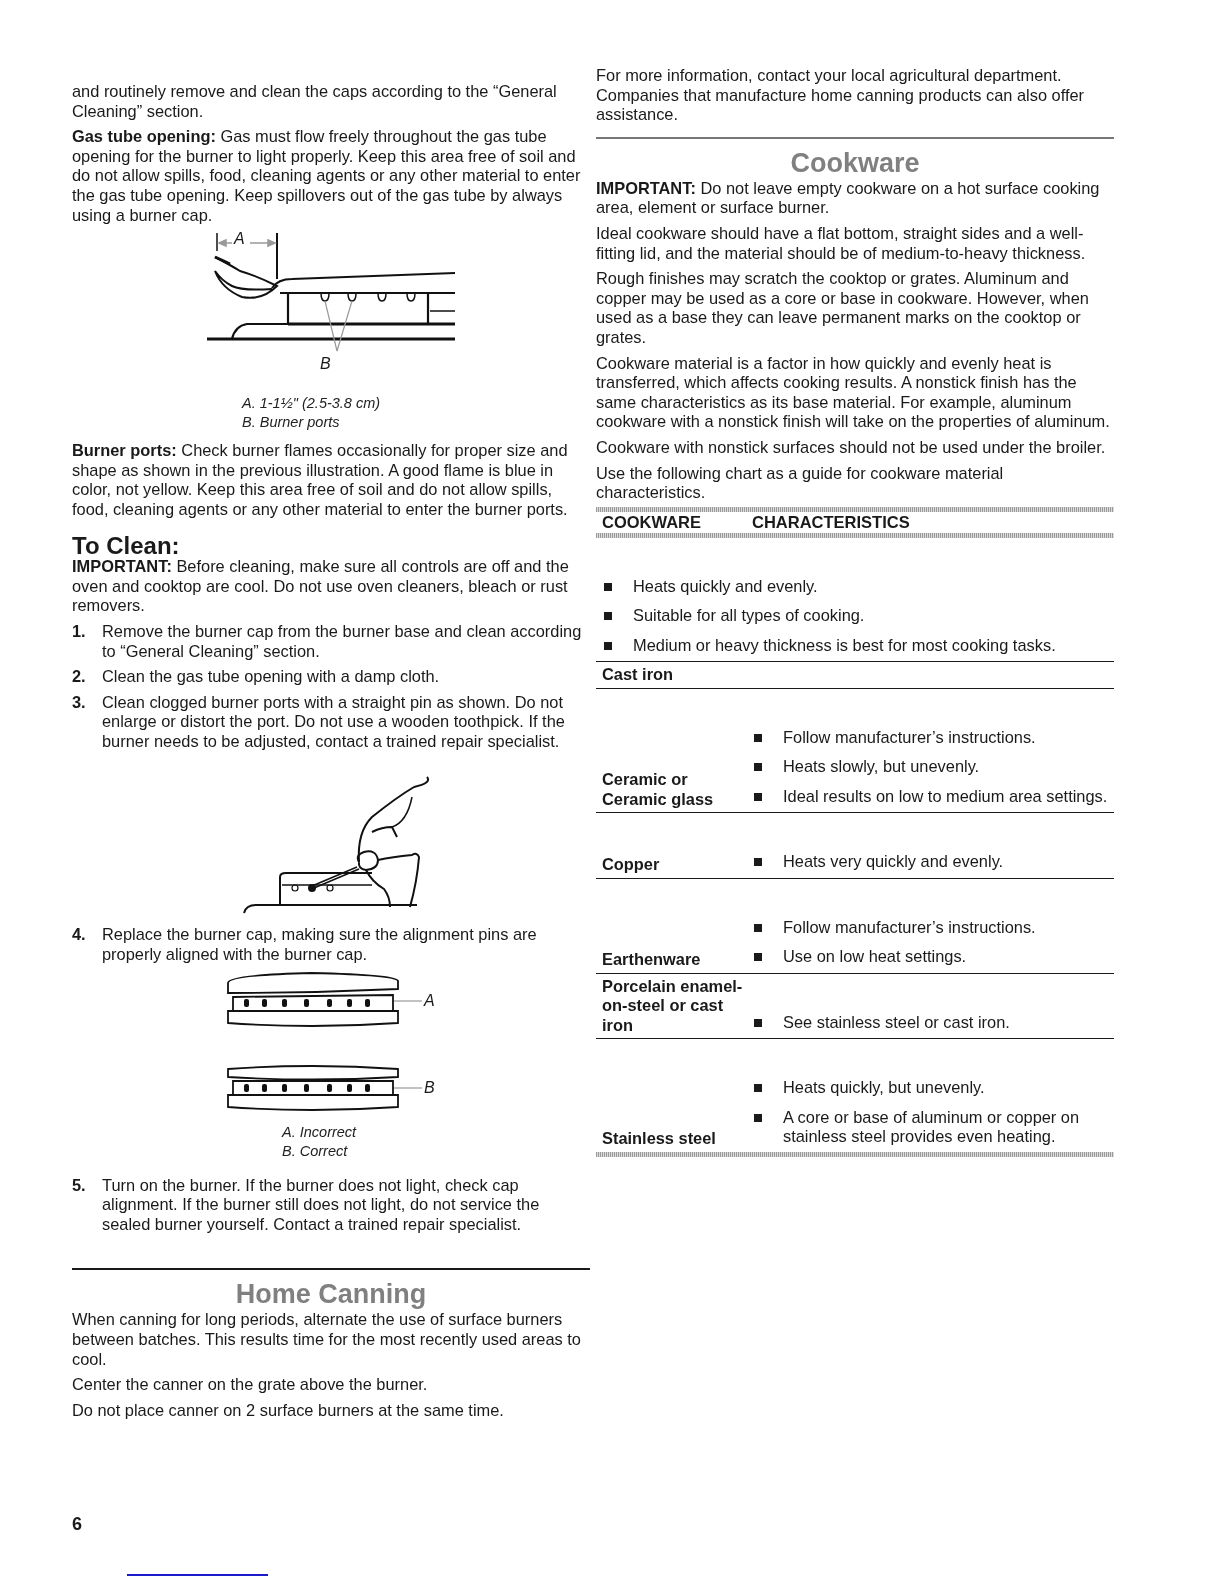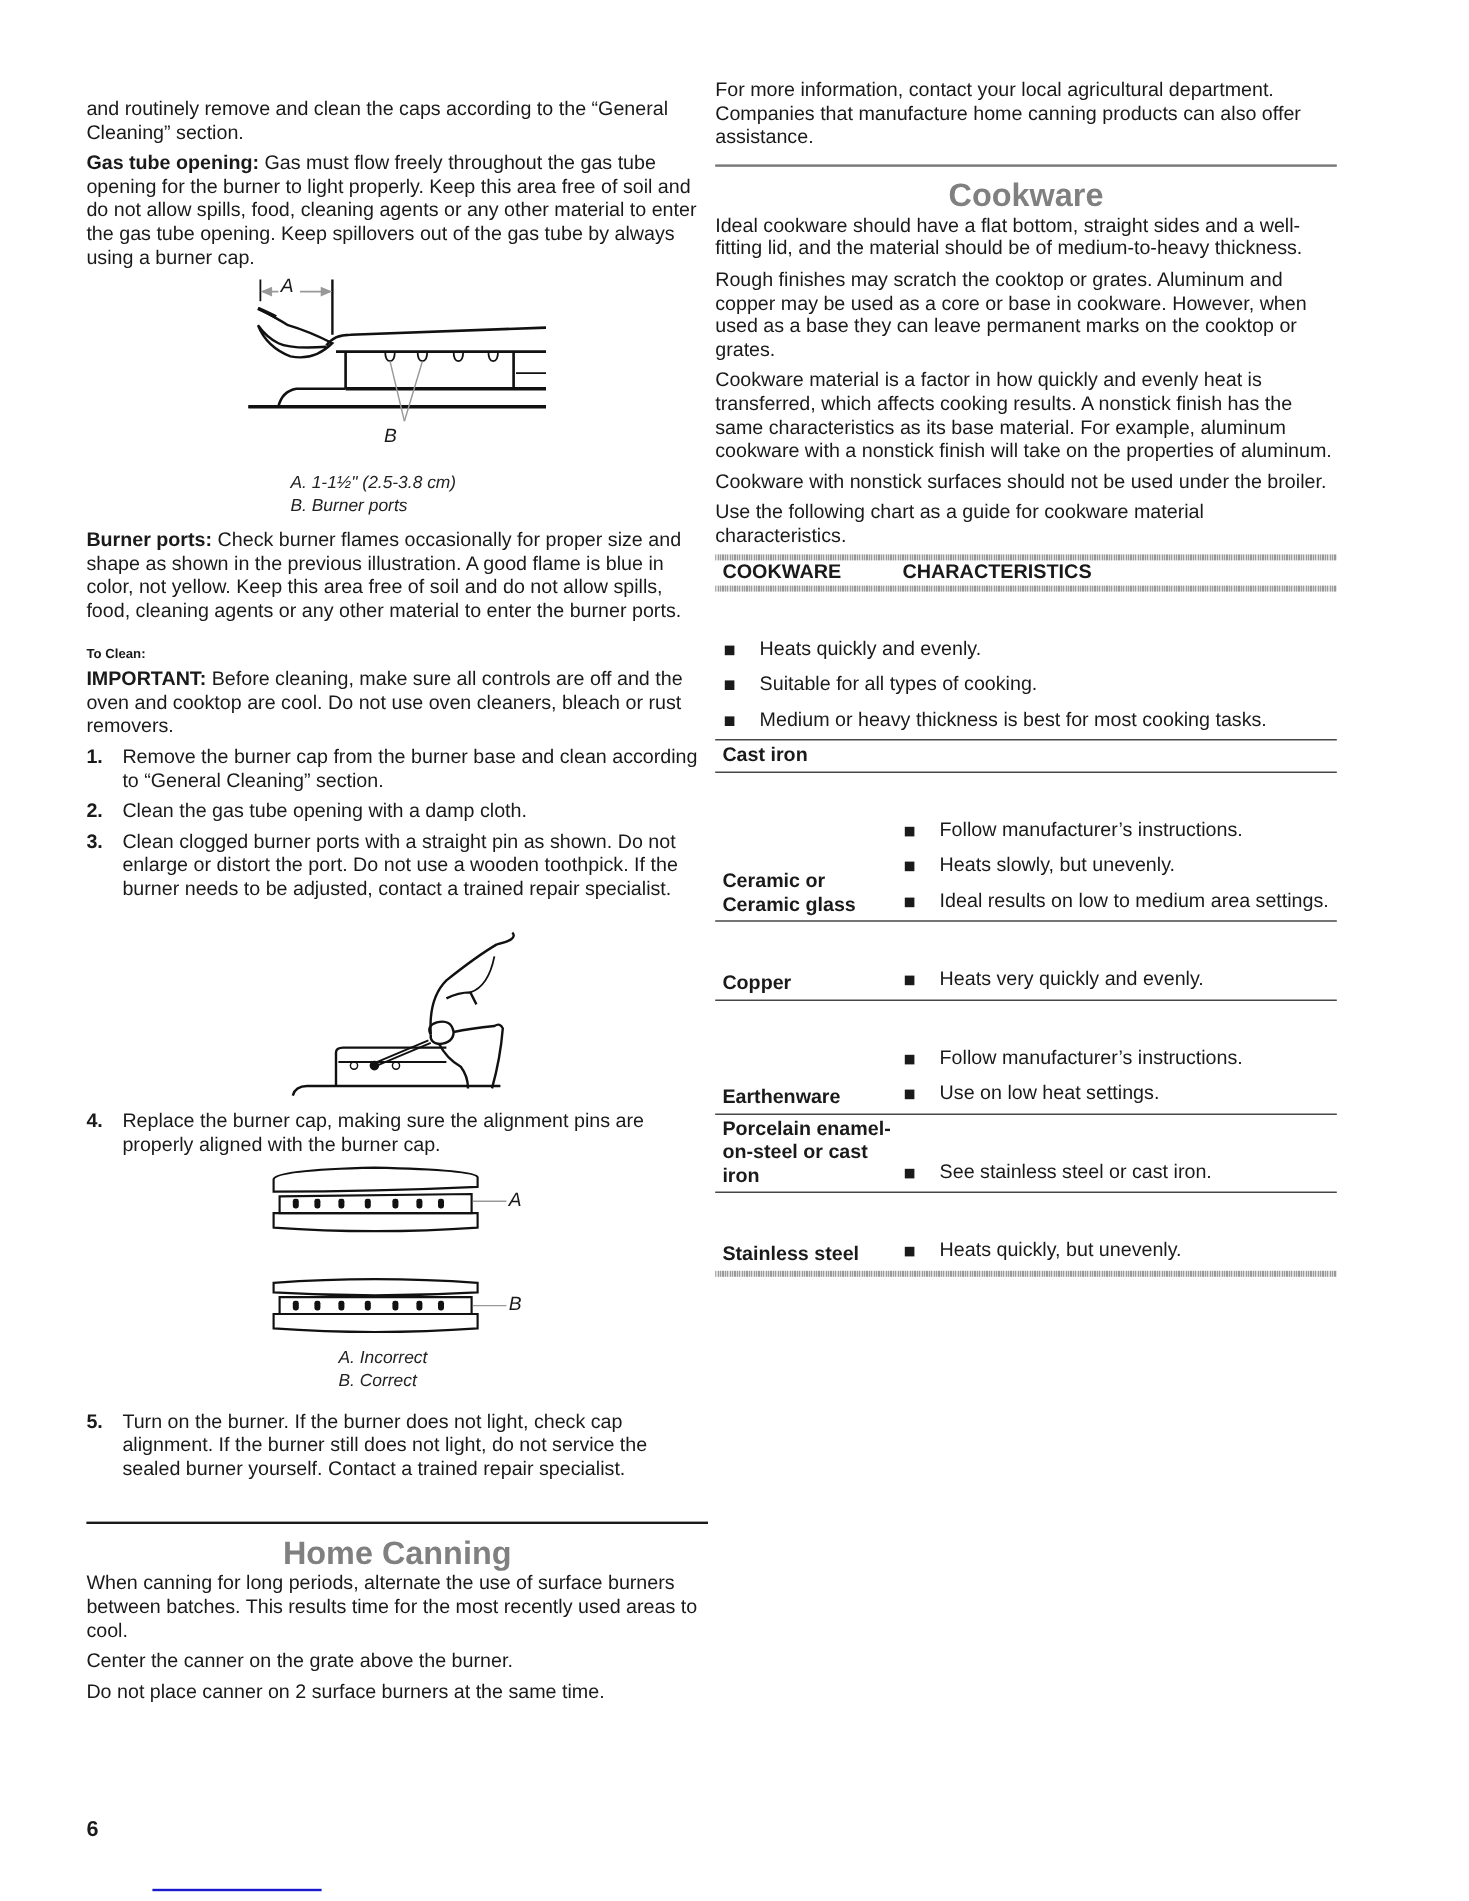--- a/index.html
+++ b/index.html
@@ -10,21 +10,21 @@
     color: #1a1a1a;
     font-size: 16.4px;
     line-height: 19.6px;
     overflow: hidden;
   }
   .col { position: absolute; top: 66px; }
   .col-left { left: 72px; width: 518px; margin-top: 16px; }
   .col-right { left: 596px; width: 518px; }
   p { margin-bottom: 6px; }
   b { font-weight: bold; }
-  .sub-heading { font-weight: bold; font-size: 11px; margin-top: 16px; margin-bottom: 2px; }
+  .sub-heading { font-weight: bold; font-size: 24px; margin-top: 16px; margin-bottom: 2px; }
   .section-rule { border-top: 2px solid #1a1a1a; }
   .section-rule.grey { border-top-color: #777; }
   .section-title {
     text-align: center; color: #808080; font-weight: bold;
     font-size: 27px; line-height: 32px; margin: 8px 0 0 0;
   }
   ol.steps { list-style: none; }
   ol.steps li { display: flex; margin-bottom: 6px; }
   ol.steps li .num { width: 30px; flex: 0 0 30px; font-weight: bold; }
   ol.steps li .txt { flex: 1; }
@@ -219,20 +219,23 @@
   <p>Center the canner on the grate above the burner.</p>
   <p>Do not place canner on 2 surface burners at the same time.</p>
 </div>
 
 <div class="col col-right">
   <p>For more information, contact your local agricultural department. Companies that manufacture home canning products can also offer assistance.</p>
 
   <div class="section-rule grey" style="margin-top:12px;"></div>
   <h2 class="section-title">Cookware</h2>
 
+  <p>
+    <b>IMPORTANT:</b><span> Do not leave empty cookware on a hot surface cooking area, element or surface burner.</span>
+  </p>
   <p>Ideal cookware should have a flat bottom, straight sides and a well-fitting lid, and the material should be of medium-to-heavy thickness.</p>
   <p>Rough finishes may scratch the cooktop or grates. Aluminum and copper may be used as a core or base in cookware. However, when used as a base they can leave permanent marks on the cooktop or grates.</p>
   <p>Cookware material is a factor in how quickly and evenly heat is transferred, which affects cooking results. A nonstick finish has the same characteristics as its base material. For example, aluminum cookware with a nonstick finish will take on the properties of aluminum.</p>
   <p>Cookware with nonstick surfaces should not be used under the broiler.</p>
   <p style="margin-bottom:2px;">Use the following chart as a guide for cookware material characteristics.</p>
 
   <div class="cw-table">
     <div class="dotted"></div>
     <div class="head-row">
       <span class="cw-head-name">COOKWARE</span>
@@ -313,20 +316,24 @@
       </div>
     </div>
 
     <div class="cw-row bordered">
       <div class="cw-name">Stainless steel</div>
       <div class="cw-chars">
         <div class="cw-item">
             <span class="bullet"></span>
             <span>Heats quickly, but unevenly.</span>
           </div>
+        <div class="cw-item">
+            <span class="bullet"></span>
+            <span>A core or base of aluminum or copper on stainless steel provides even heating.</span>
+          </div>
       </div>
     </div>
     <div class="dotted"></div>
   </div>
 </div>
 
 <div class="page-number">6</div>
 <div class="blue-rule"></div>
 
 </body></html>

